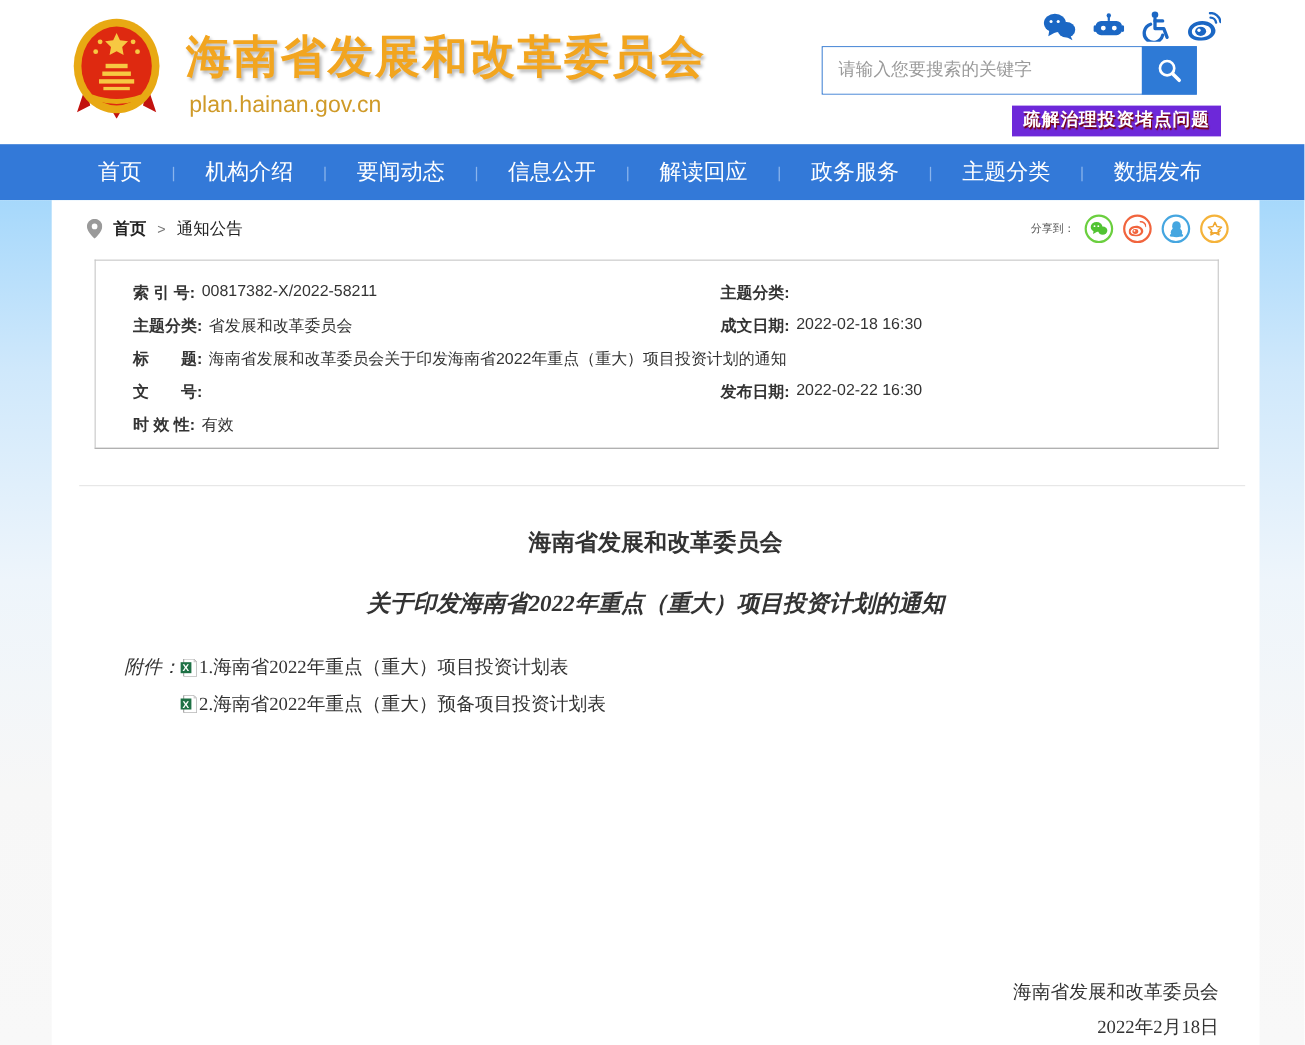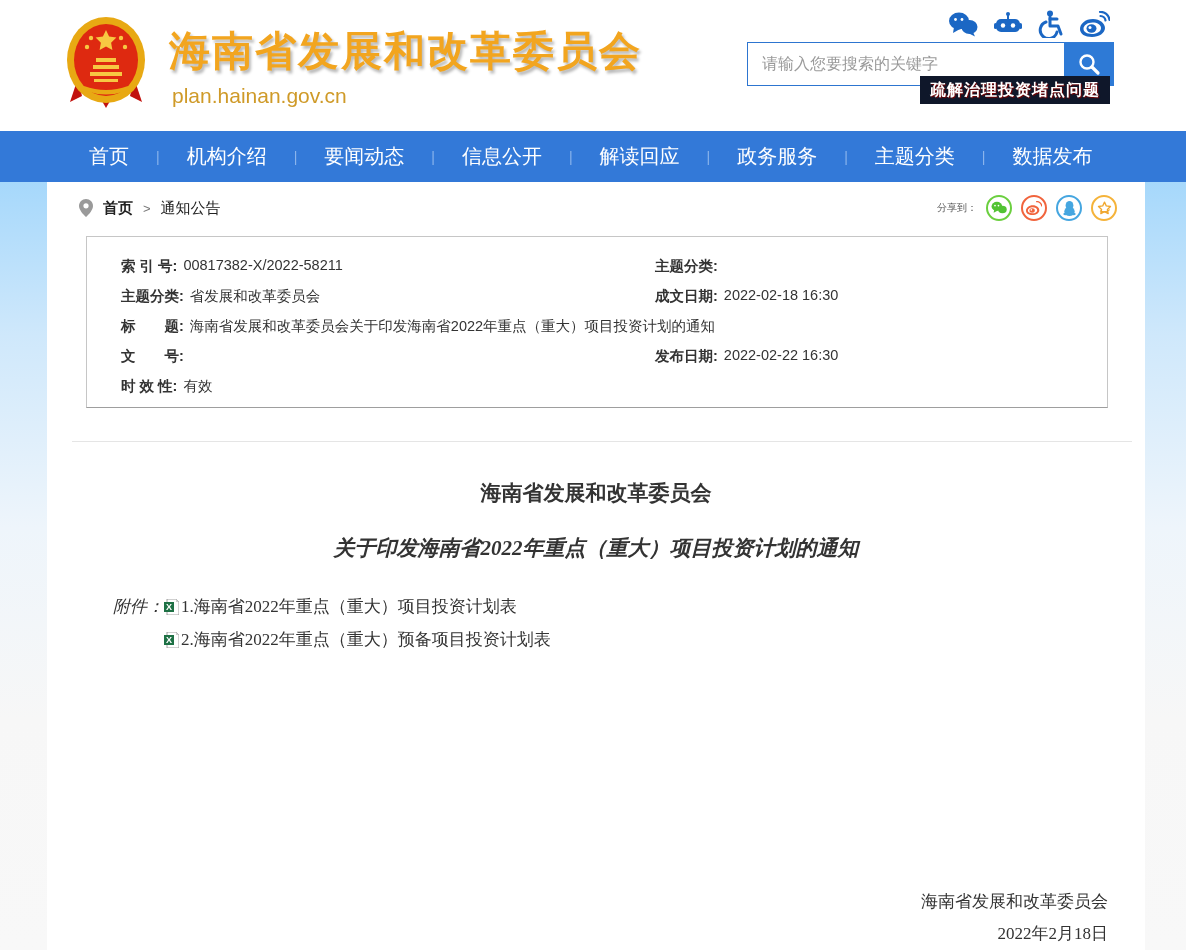--- a/index.html
+++ b/index.html
@@ -6,25 +6,25 @@
   html,body { width:1186px; height:950px; background:#fff; font-family:"Liberation Sans","DejaVu Sans",sans-serif; color:#333; }
   body { position:relative; overflow:hidden; }
 
   
   .header { position:relative; height:131px; background:#fff; }
   .emblem { position:absolute; left:64px; top:16px; width:84px; height:92px; }
   .site-title { position:absolute; left:169px; top:24px; font-size:41px; font-weight:bold; color:#f2a51f; letter-spacing:2px; text-shadow:2px 3px 3px #b9b9b9; white-space:nowrap; }
   .site-url { position:absolute; left:172px; top:84px; font-size:21px; color:#cf9a28; }
   .quick-icons { position:absolute; right:76px; top:10px; display:flex; gap:16px; align-items:center; color:#1b67c4; }
   .quick-icons svg { display:block; }
-  .search-bar { position:absolute; left:747px; top:42px; width:367px; height:44px; border:1px solid #2d75d0; display:flex; background:#fff; }
+  .search-bar { position:absolute; left:747px; top:42px; width:341px; height:44px; border:1px solid #2d75d0; display:flex; background:#fff; }
   .search-input { flex:1; border:none; outline:none; padding:0 14px; font-size:16px; color:#333; font-family:inherit; }
   .search-input::placeholder { color:#9a9a9a; }
   .search-btn { width:50px; height:44px; margin:-1px -1px -1px 0; border:none; background:#2e7ad6; cursor:pointer; display:flex; align-items:center; justify-content:center; }
-  .red-banner { position:absolute; left:920px; top:76px; width:190px; height:28px; background:#0f172a; color:#fff; font-size:16px; font-weight:bold; text-align:center; line-height:28px; letter-spacing:1px; text-shadow:1px 1px 1px #7a0000; }
+  .red-banner { position:absolute; left:920px; top:96px; width:190px; height:28px; background:#6d28d9; color:#fff; font-size:16px; font-weight:bold; text-align:center; line-height:28px; letter-spacing:1px; text-shadow:1px 1px 1px #7a0000; }
 
   
   .nav { height:51px; background:#3379d8; display:flex; align-items:center; padding-left:62px; }
   .nav-item { color:#fff; font-size:20px; padding:0 27px; cursor:pointer; white-space:nowrap; }
   .nav-sep { color:#8ab4ec; font-size:14px; }
 
   
   .page-bg { height:768px; background:linear-gradient(180deg,#a6d8fb 0%, #cfe8fb 20%, #eef5fb 45%, #f7f7f7 70%, #f8f8f8 100%); }
   .card { width:1098px; height:100%; margin-left:47px; background:#fff; position:relative; }
 

